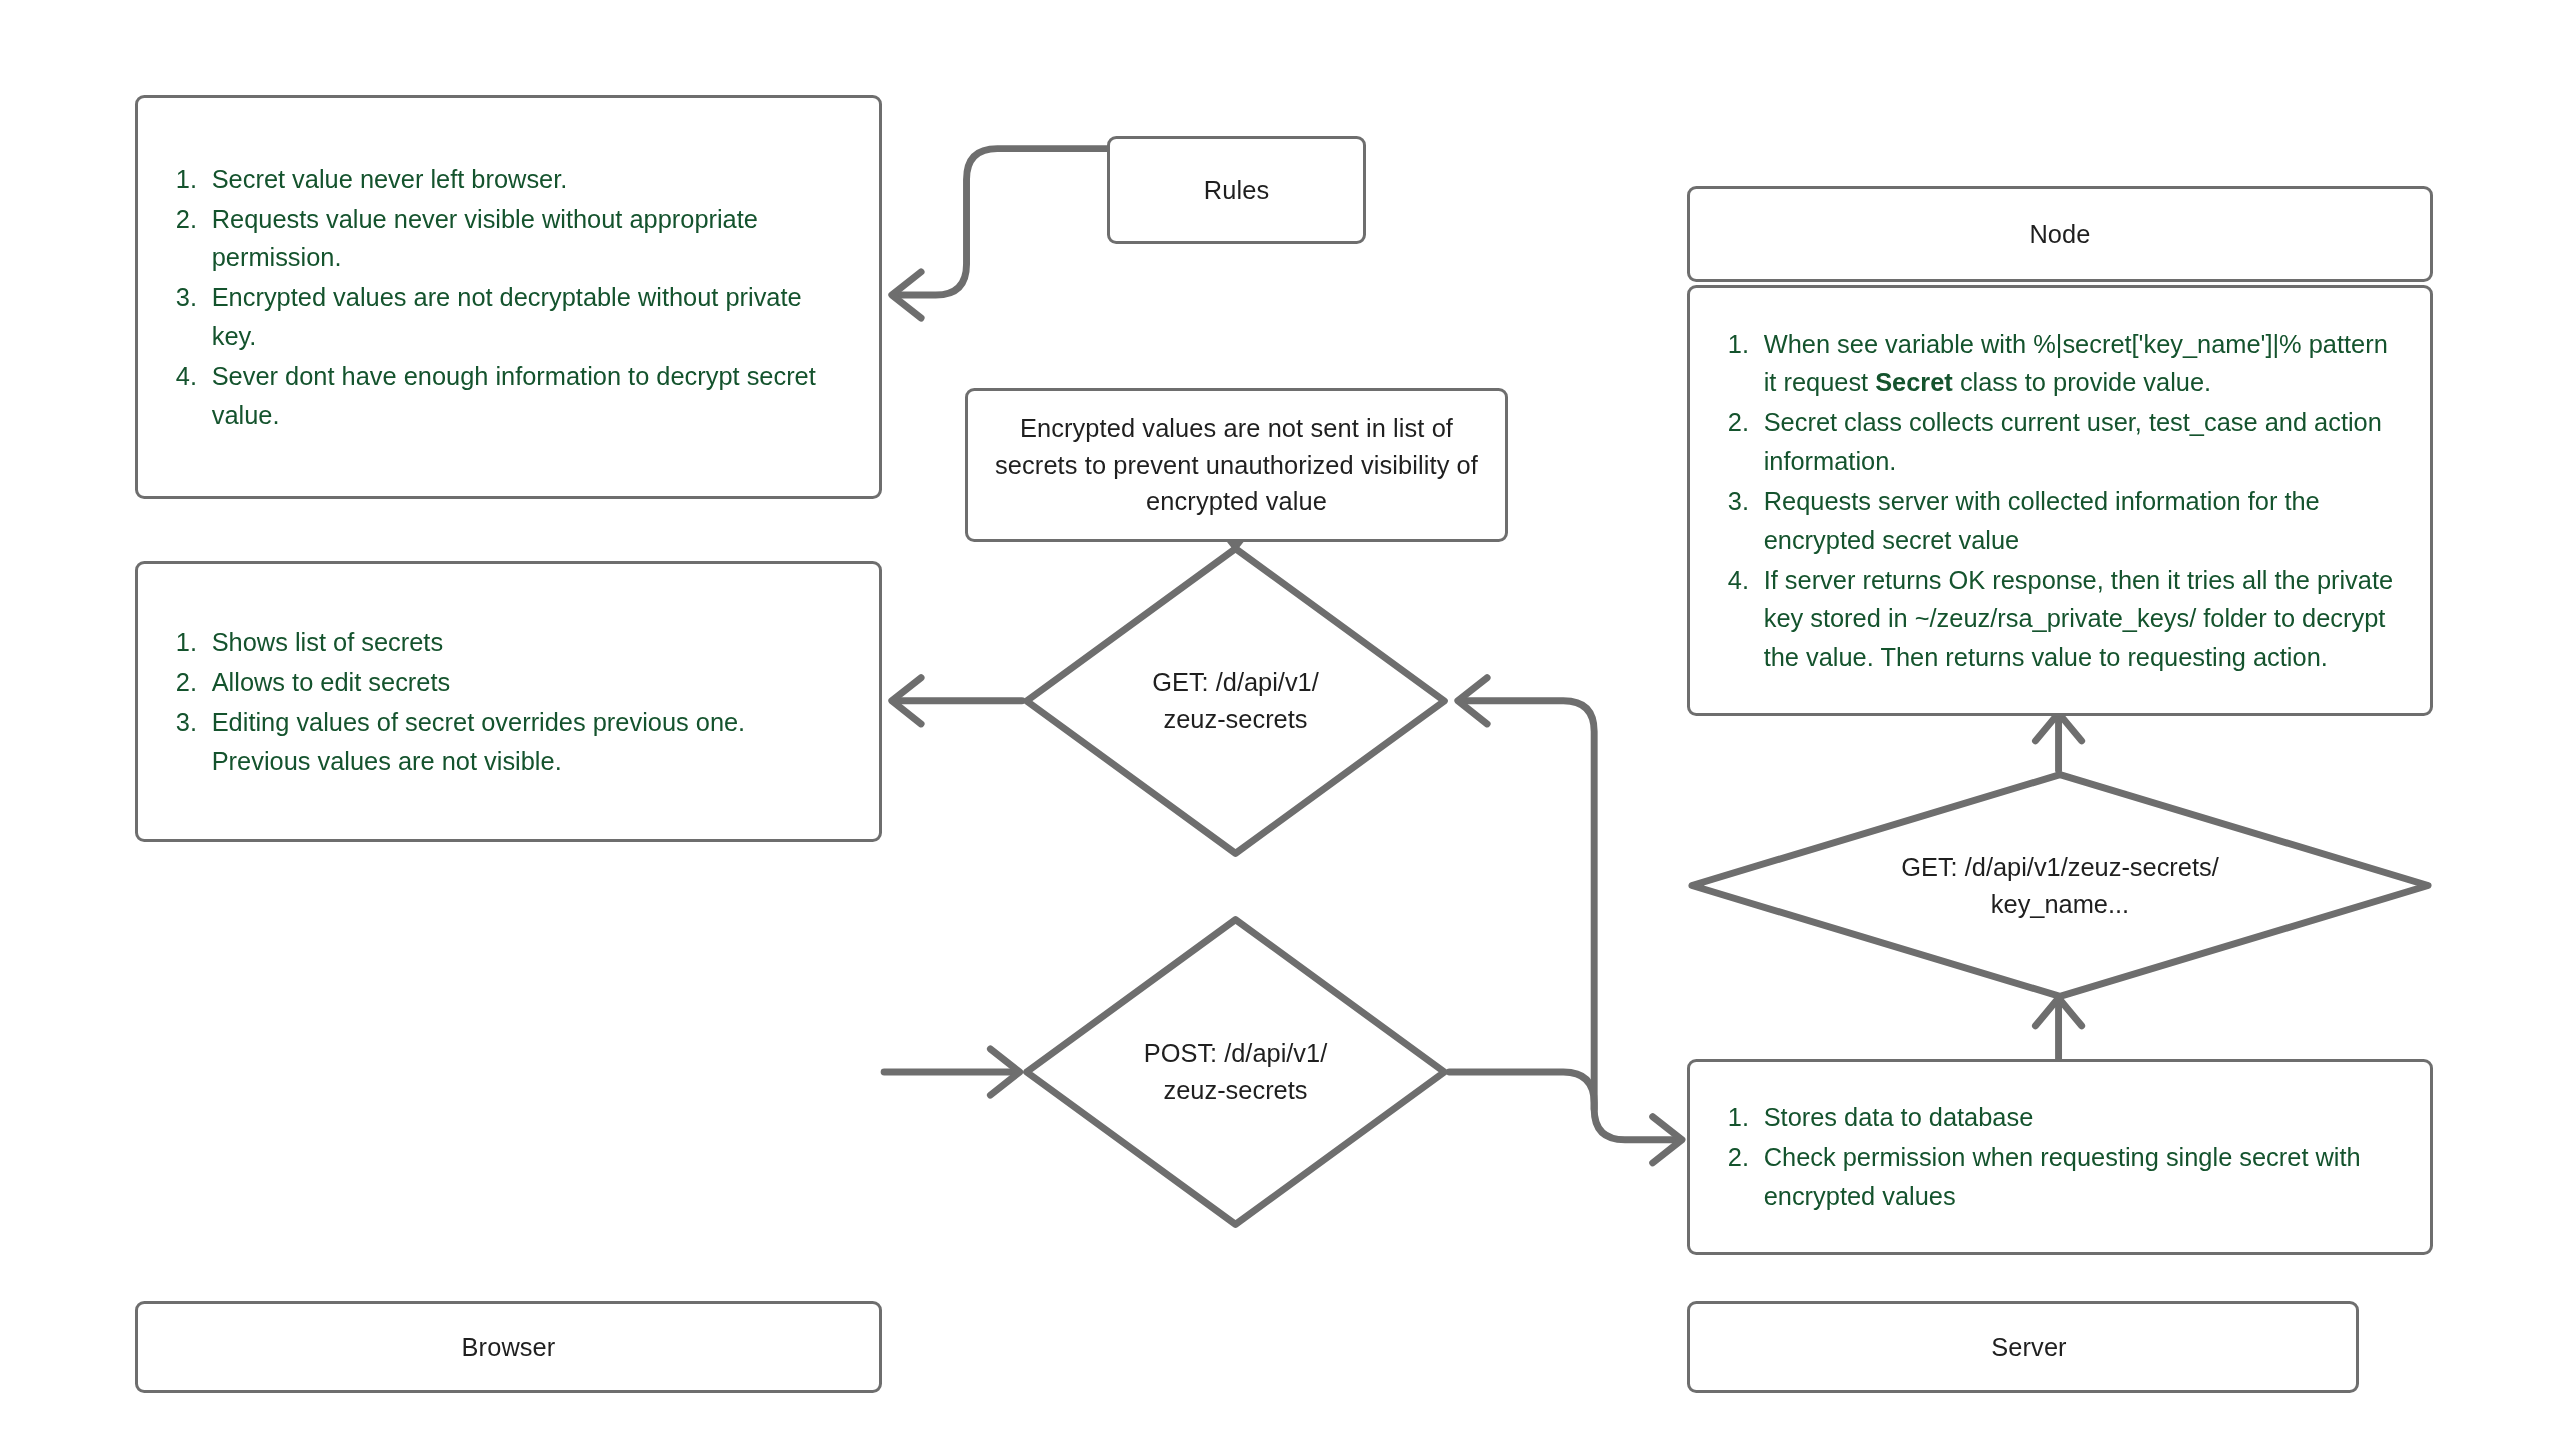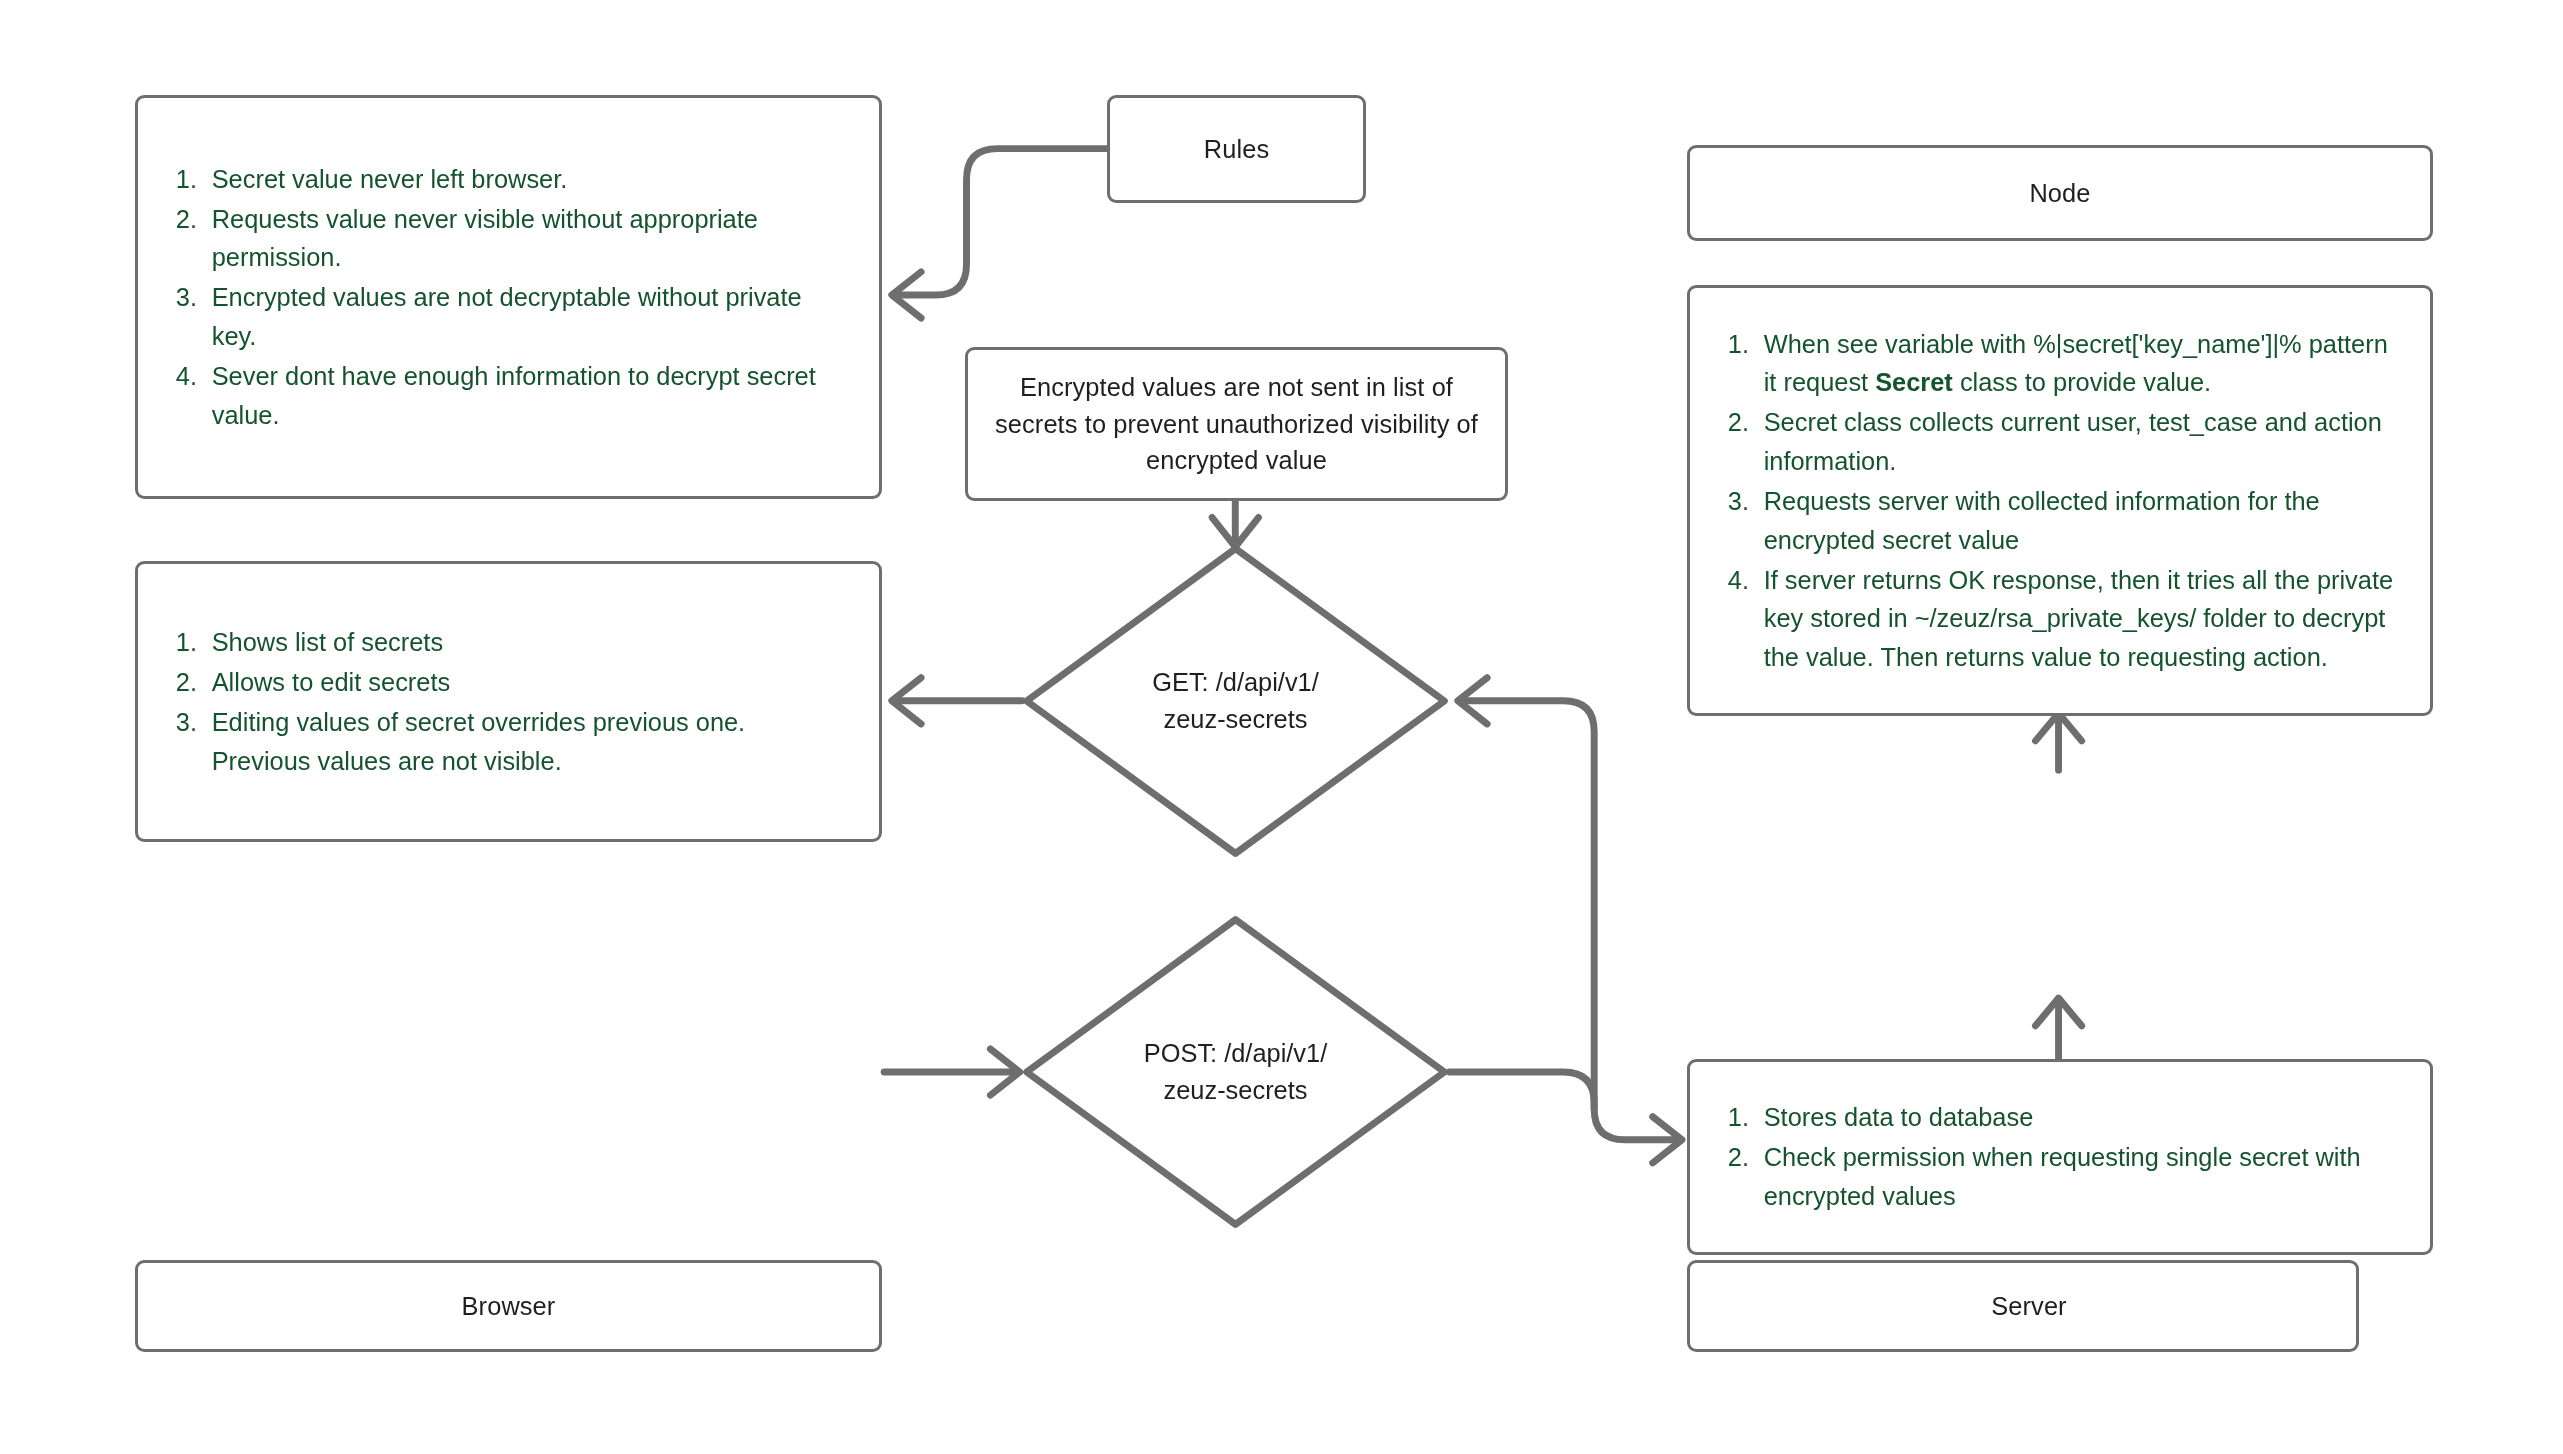--- a/index.html
+++ b/index.html
@@ -33,20 +33,21 @@
     border: 3.9px solid #6e6e6e;
     border-radius: 9.2px;
     background: #ffffff;
     display: flex;
     align-items: center;
     z-index: 2;
   }
   .node.center {
     justify-content: center;
     text-align: center;
+    margin-top: 41px;
   }
   .label {
     font-size: 25.4px;
     color: #1f1f1f;
     line-height: 1.45;
     letter-spacing: 0.1px;
   }
   .node.center .label {
     width: 100%;
     padding: 0 20px;
@@ -187,20 +188,31 @@
 
   <div class="node" style="left:1687px; top:285px; width:746px; height:431px;">
     <ol class="items">
       <li>When see variable with %|secret['key_name']|% pattern it request <b>Secret</b> class to provide value.</li>
       <li>Secret class collects current user, test_case and action information.</li>
       <li>Requests server with collected information for the encrypted secret value</li>
       <li>If server returns OK response, then it tries all the private key stored in ~/zeuz/rsa_private_keys/ folder to decrypt the value. Then returns value to requesting action.</li>
     </ol>
   </div>
 
+  <div class="diamond" style="left:1687px; top:770px; width:746px; height:231px;">
+    <svg width="746" height="231" viewBox="0 0 968 300" xmlns="http://www.w3.org/2000/svg">
+      <path d="M 484 6 L 962 150 L 484 294 L 6 150 Z" fill="#ffffff" stroke="#6e6e6e" stroke-width="9" stroke-linejoin="round"></path>
+    </svg>
+    <div class="dlabel">
+      <span>
+        <span>GET: /d/api/v1/zeuz-secrets/</span><br>
+        <span>key_name...</span>
+      </span>
+    </div>
+  </div>
 
   <div class="node" style="left:1687px; top:1059px; width:746px; height:196px;">
     <ol class="items">
       <li>Stores data to database</li>
       <li>Check permission when requesting single secret with encrypted values</li>
     </ol>
   </div>
 
   <div class="node center" style="left:1687px; top:1260px; width:672px; height:92px;padding-left:12px;">
     <div class="label">Server</div>

